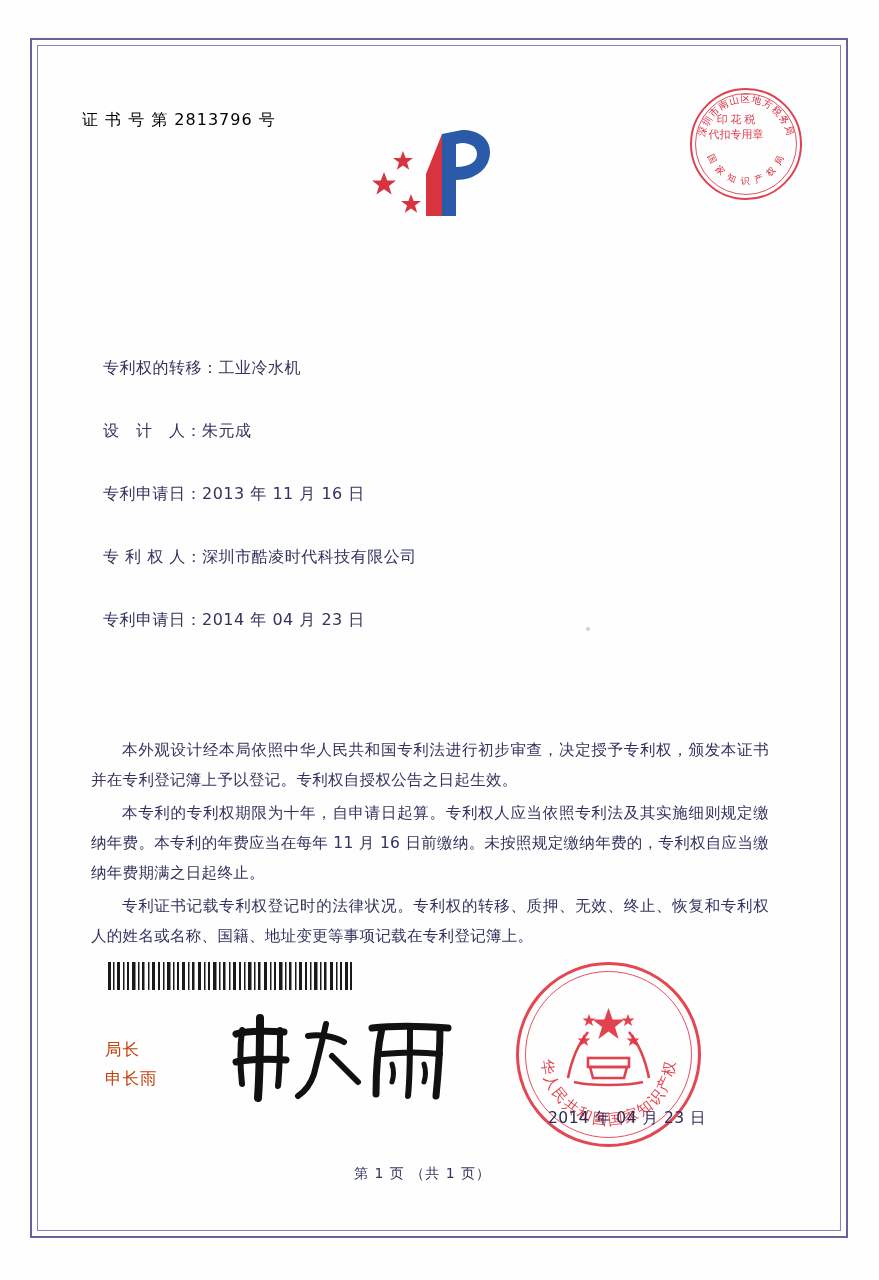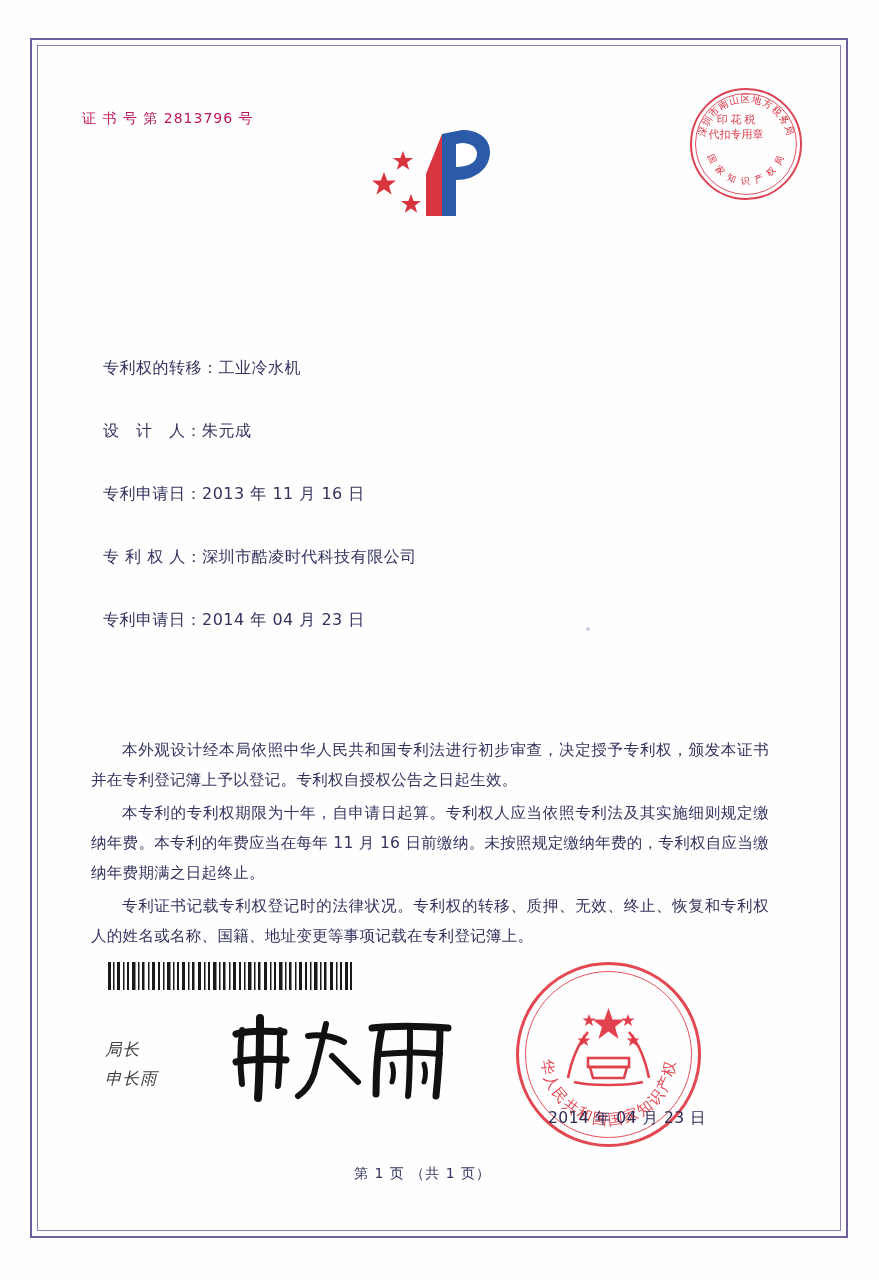--- a/index.html
+++ b/index.html
@@ -47,23 +47,23 @@
   }
   .corner.tl { left: 30px; top: 38px; border-right: none; border-bottom: none; }
   .corner.tr { left: 822px; top: 38px; border-left: none; border-bottom: none; }
   .corner.bl { left: 30px; top: 1212px; border-right: none; border-top: none; }
   .corner.br { left: 822px; top: 1212px; border-left: none; border-top: none; }
 
   
   .cert-no {
     position: absolute;
     left: 82px; top: 110px;
-    font-size: 14px;
+    font-size: 16px;
     letter-spacing: 1px;
-    color: #be185d;
+    color: #000000;
     white-space: nowrap;
   }
 
   
   .stamp-top {
     position: absolute;
     left: 690px; top: 88px;
     width: 112px; height: 112px;
   }
   .stamp-top .ring {
@@ -163,23 +163,22 @@
     left: 108px; top: 962px;
     width: 245px; height: 28px;
   }
 
   
   .director {
     position: absolute;
     left: 105px; top: 1035px;
     font-size: 16.5px;
     line-height: 29px;
-    color: #404040;
+    color: #c2410c;
     letter-spacing: 1px;
-    font-style: italic;
   }
   .signature {
     position: absolute;
     left: 222px; top: 1012px;
     width: 250px; height: 90px;
     color: #111;
   }
 
   
   .stamp-main {

